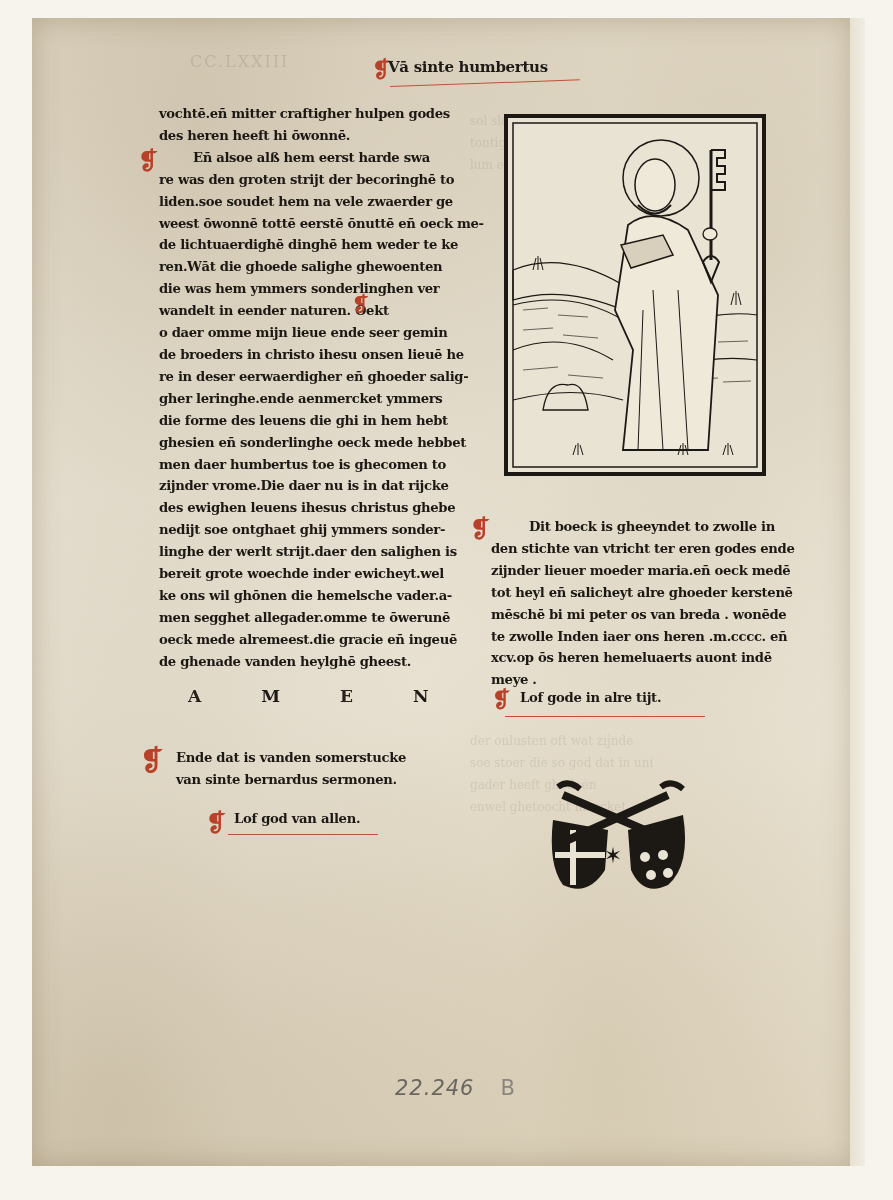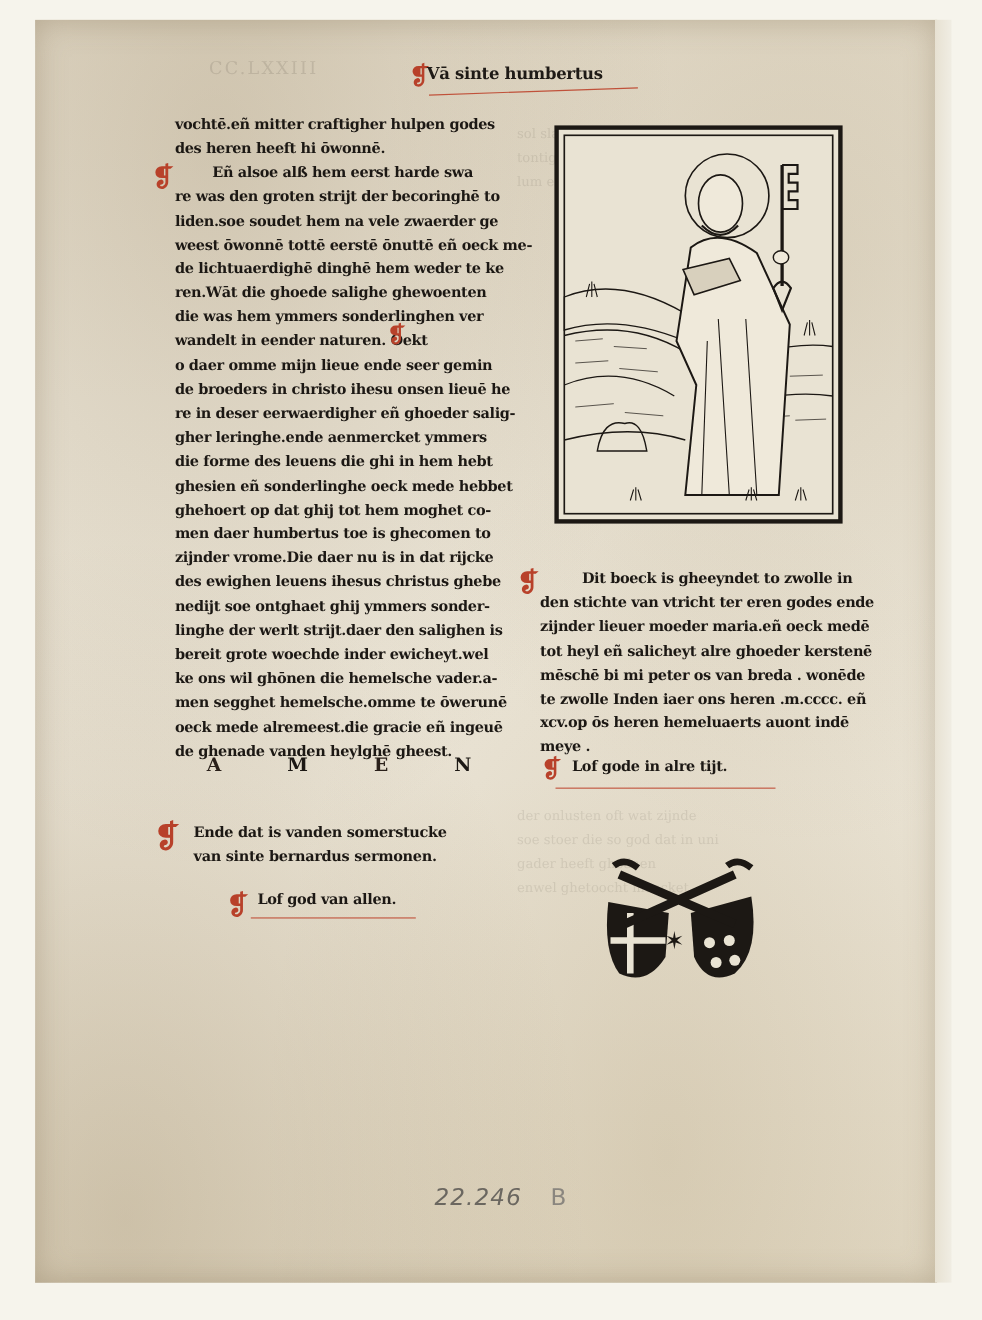--- a/index.html
+++ b/index.html
@@ -110,29 +110,28 @@
   <span class="line">de lichtuaerdighē dinghē hem weder te ke</span>
   <span class="line">ren.Wāt die ghoede salighe ghewoenten</span>
   <span class="line">die was hem ymmers sonderlinghen ver</span>
   <span class="line">wandelt in eender naturen.   Oekt</span>
   <span class="line">o daer omme mijn lieue ende seer gemin</span>
   <span class="line">de broeders in christo ihesu onsen lieuē he</span>
   <span class="line">re in deser eerwaerdigher eñ ghoeder salig-</span>
   <span class="line">gher leringhe.ende aenmercket ymmers</span>
   <span class="line">die forme des leuens die ghi in hem hebt</span>
   <span class="line">ghesien eñ sonderlinghe oeck mede hebbet</span>
-  <span class="line">ghehoert op dat ghij tot hem moghet co-</span>
   <span class="line">men daer humbertus toe is ghecomen to</span>
   <span class="line">zijnder vrome.Die daer nu is in dat rijcke</span>
   <span class="line">des ewighen leuens ihesus christus ghebe</span>
   <span class="line">nedijt soe ontghaet ghij ymmers sonder-</span>
   <span class="line">linghe der werlt strijt.daer den salighen is</span>
   <span class="line">bereit grote woechde inder ewicheyt.wel</span>
   <span class="line">ke ons wil ghōnen die hemelsche vader.a-</span>
-  <span class="line">men segghet hemelsche.omme te ōwerunē</span>
+  <span class="line">men segghet allegader.omme te ōwerunē</span>
   <span class="line">oeck mede alremeest.die gracie eñ ingeuē</span>
   <span class="line">de ghenade vanden heylghē gheest.</span>
 </div>
 
 <div class="rubric-mark" style="left:138px;top:146px;font-size:24px;">❡</div>
 <div class="rubric-mark" style="left:352px;top:292px;font-size:20px;">❡</div>
 
 <div class="amen">
   <span>A</span>
   <span>M</span>

